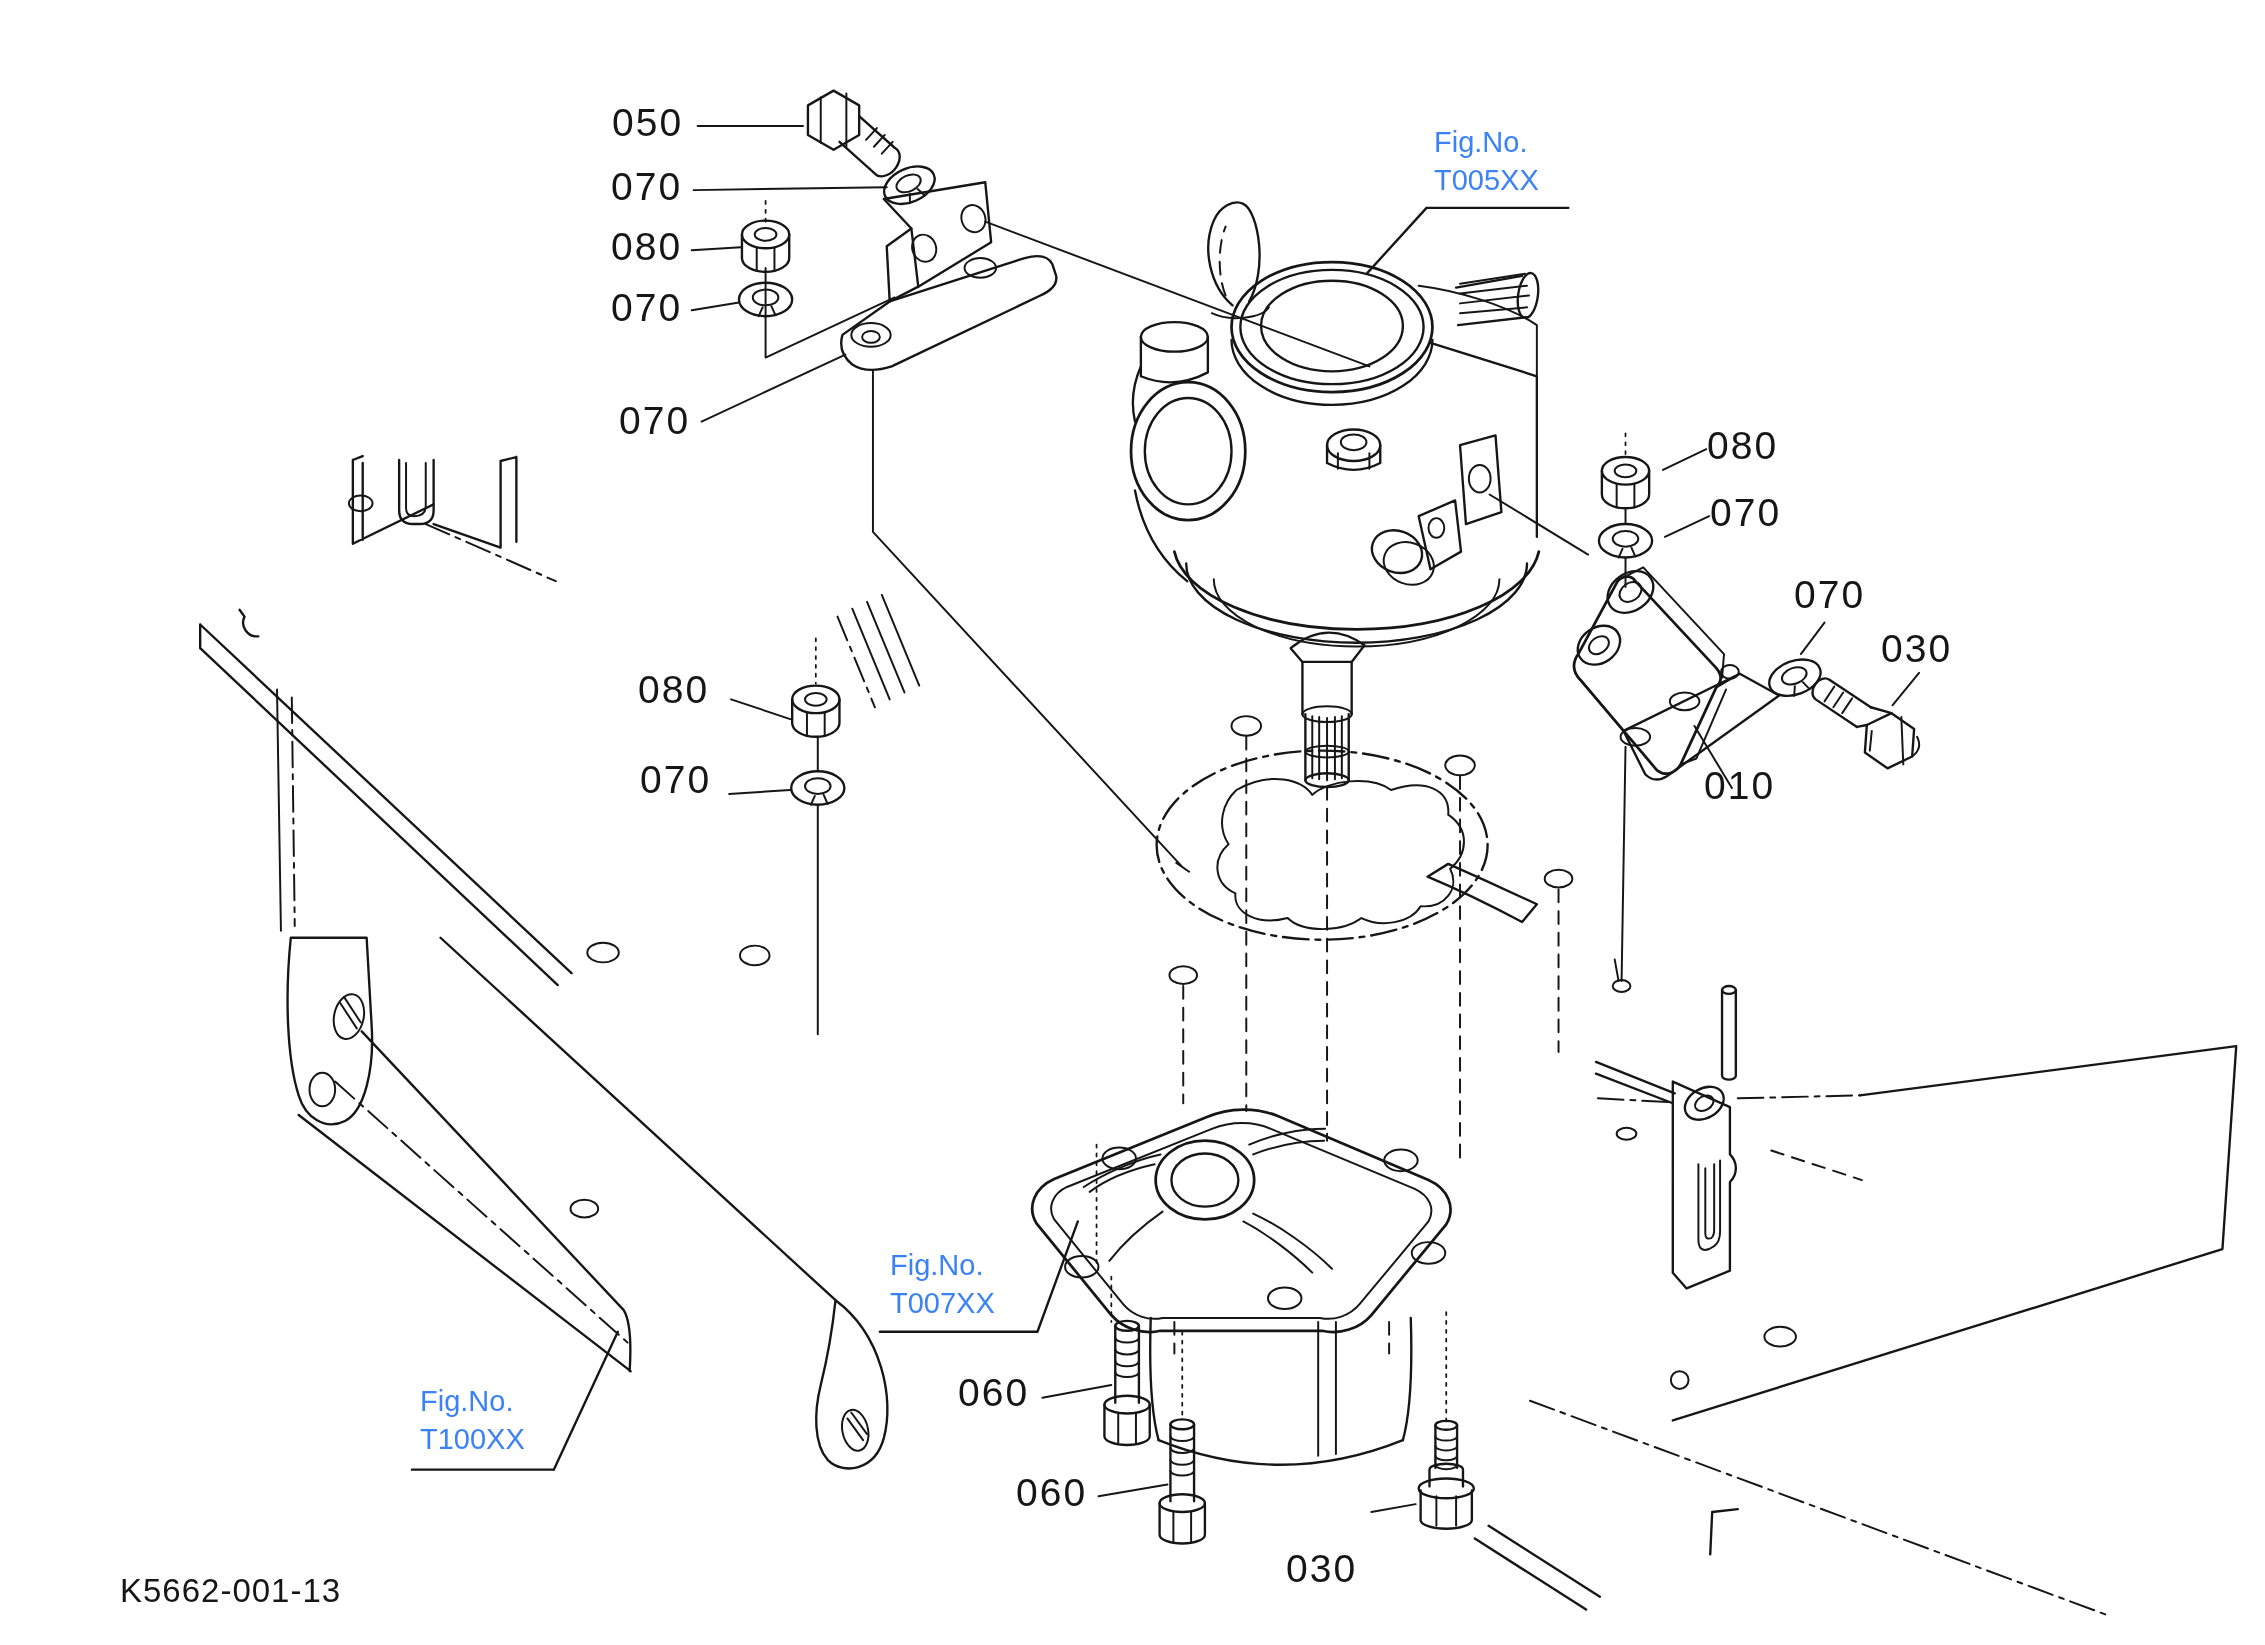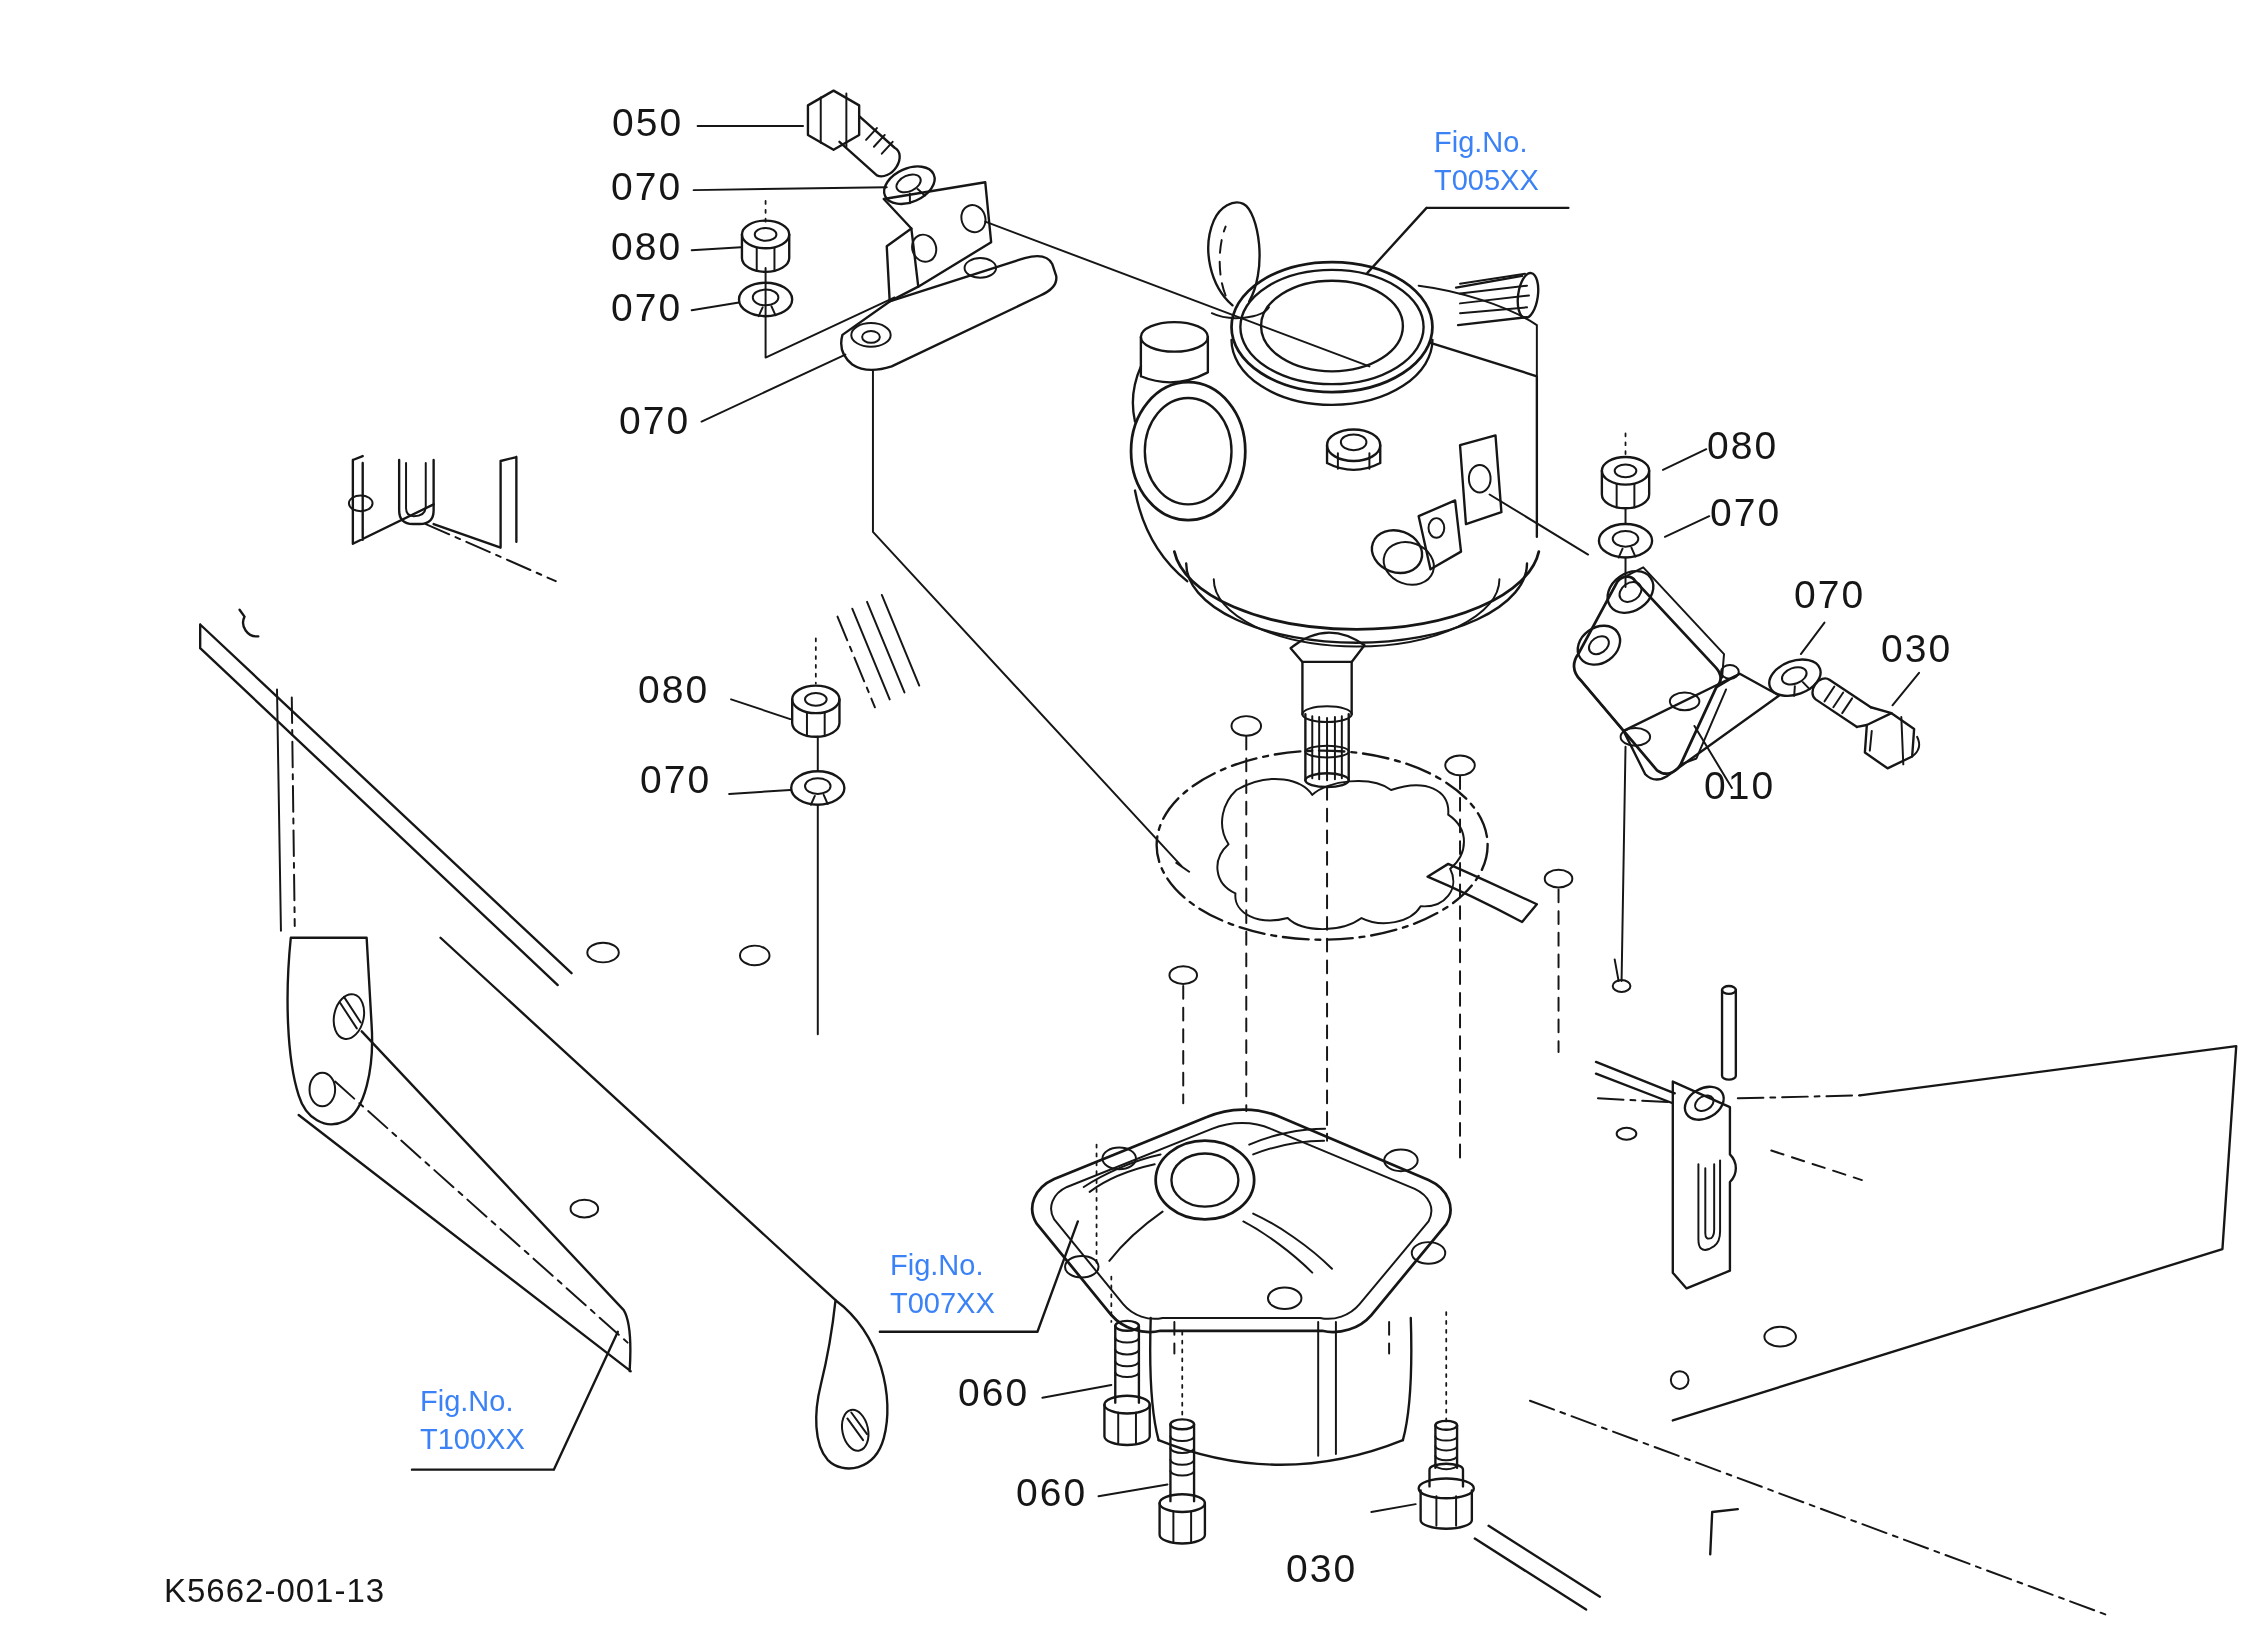--- a/index.html
+++ b/index.html
@@ -2,21 +2,21 @@
 <html><head>
 <meta charset="utf-8">
 <style>
   html,body{margin:0;padding:0;background:#fff;}
   body{width:2266px;height:1645px;position:relative;overflow:hidden;
        font-family:"Liberation Sans", sans-serif;color:#161616;}
   #art{position:absolute;left:0;top:0;}
   .callout{position:absolute;font-size:39px;line-height:1;letter-spacing:2px;
            color:#161616;white-space:nowrap;}
   .figref{position:absolute;font-size:29px;line-height:1.3;color:#3b82f6;white-space:nowrap;}
-  .dwgcode{position:absolute;font-size:33px;letter-spacing:1px;color:#161616;white-space:nowrap;margin-left:44px;}
+  .dwgcode{position:absolute;font-size:33px;letter-spacing:1px;color:#161616;white-space:nowrap;}
   svg .ln{fill:none;stroke:#161616;stroke-width:2.4;stroke-linecap:round;stroke-linejoin:round;}
   svg .thin{stroke-width:2;}
   svg .bold{stroke-width:2.8;}
   svg .dashdot{stroke-dasharray:26 7 5 7;}
   svg .dashed{stroke-dasharray:13 9;}
   svg .dotted{stroke-dasharray:3 6;stroke-width:1.8;}
 </style>
 </head>
 <body>
 

